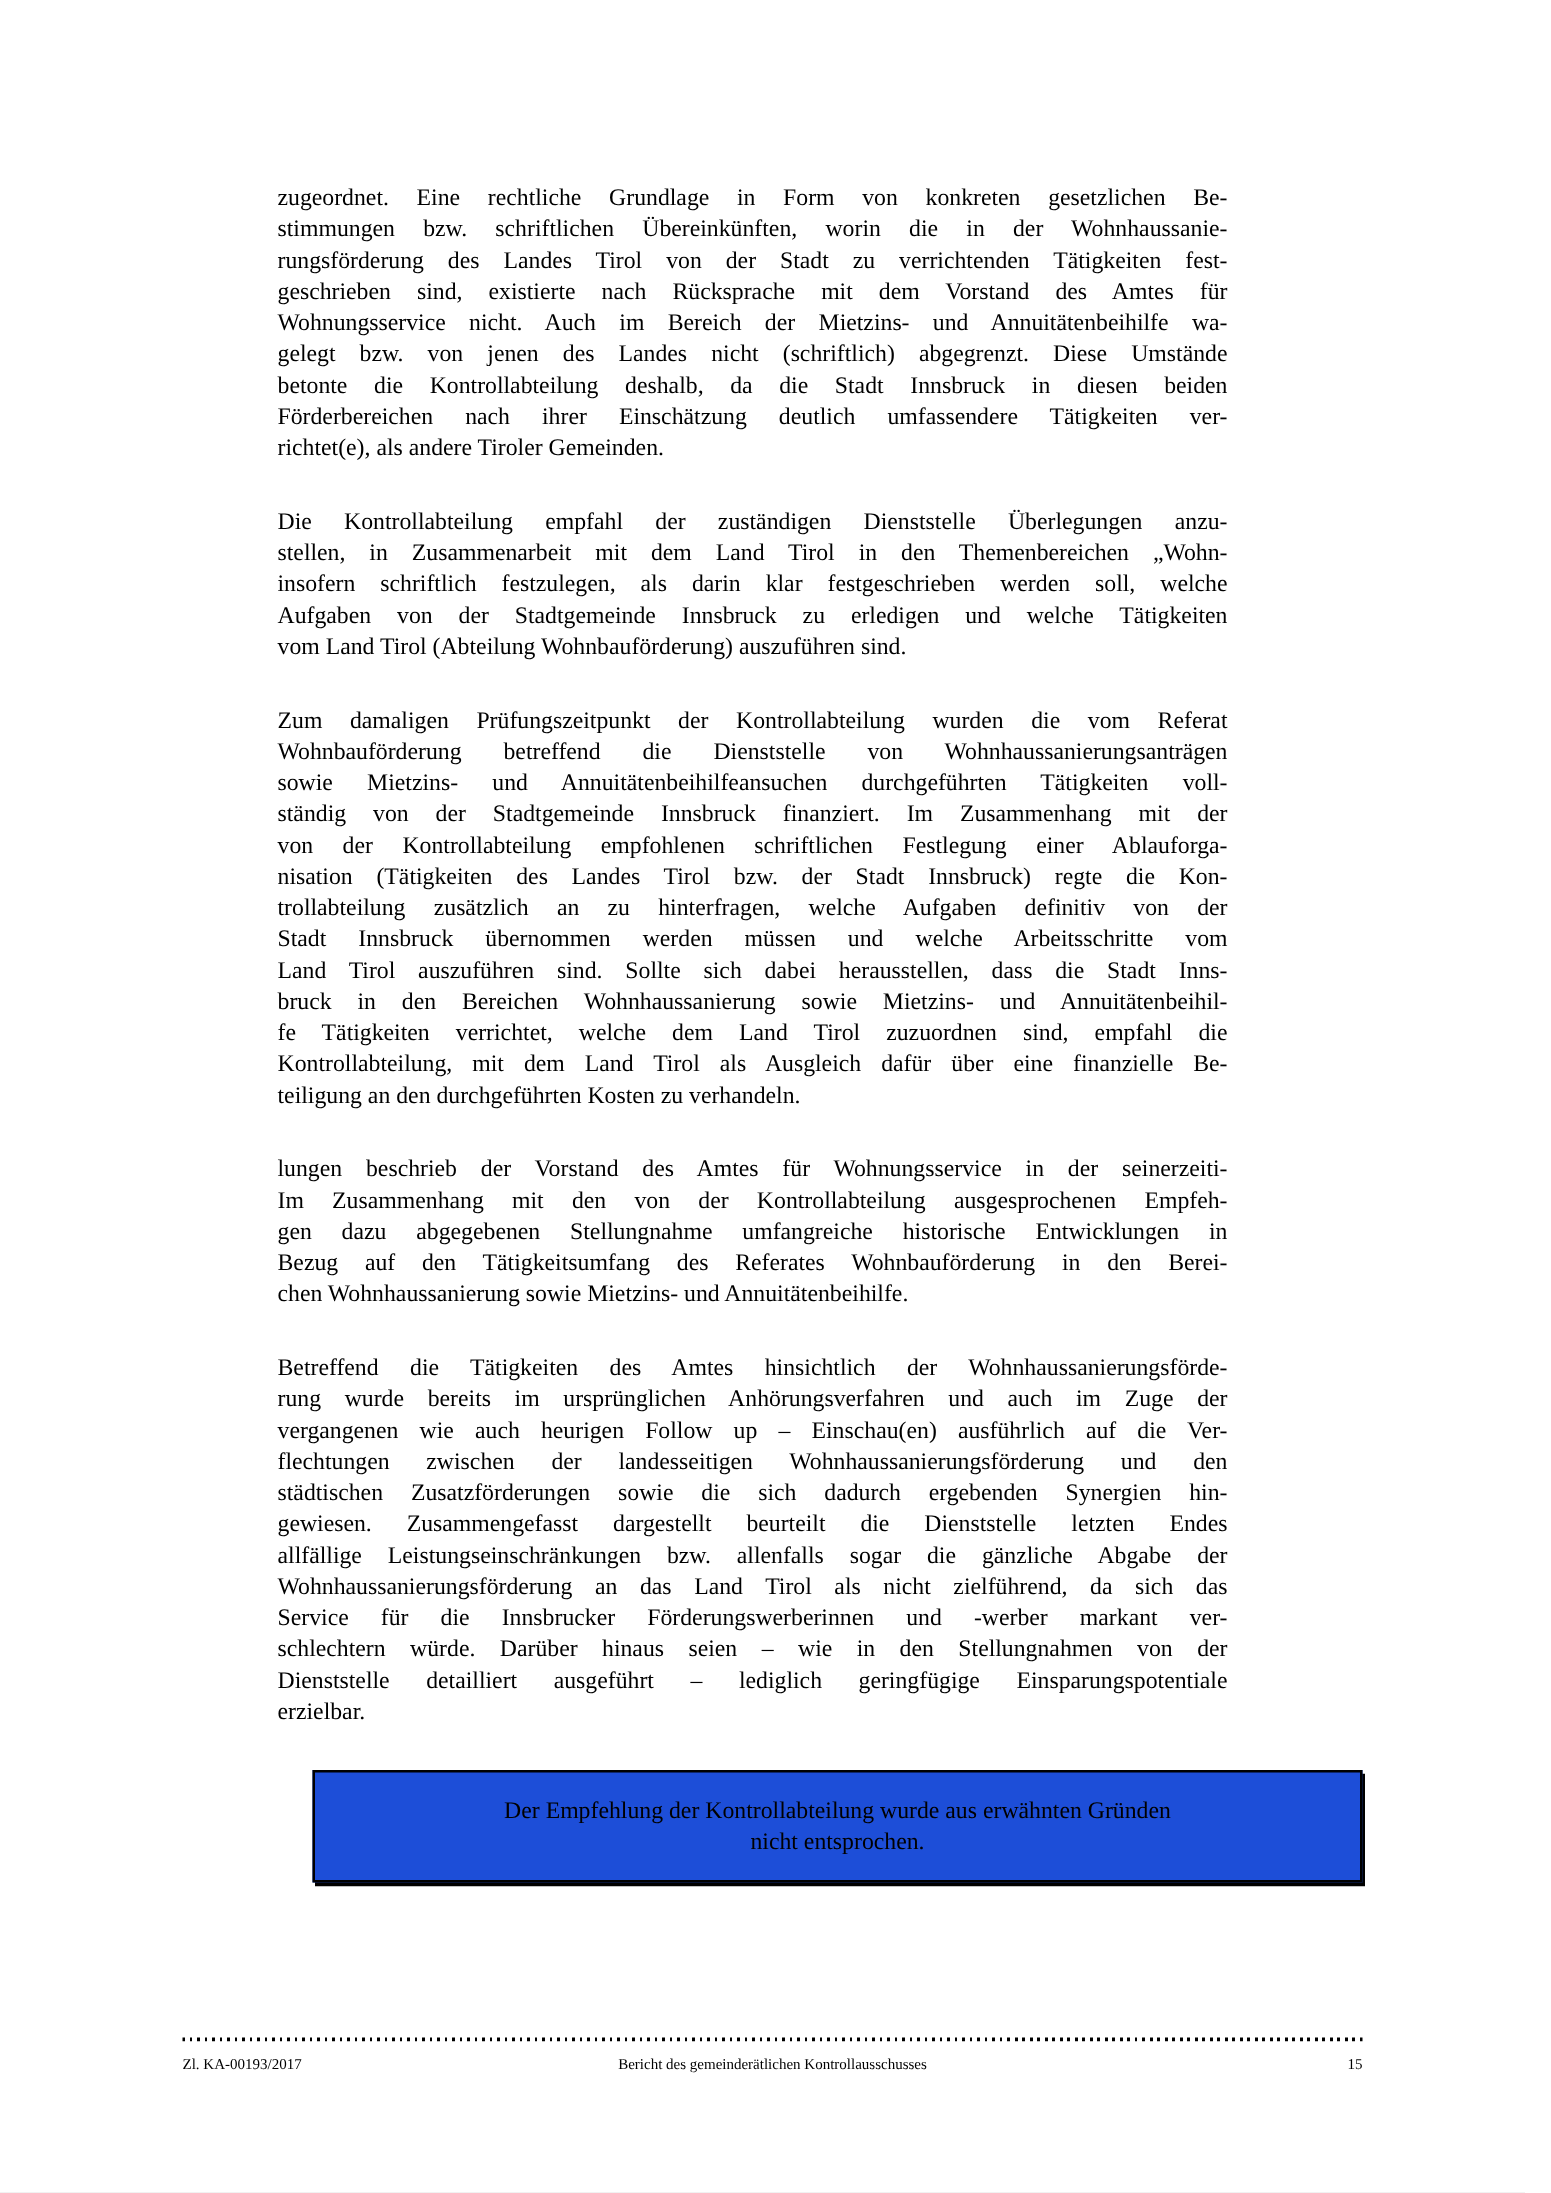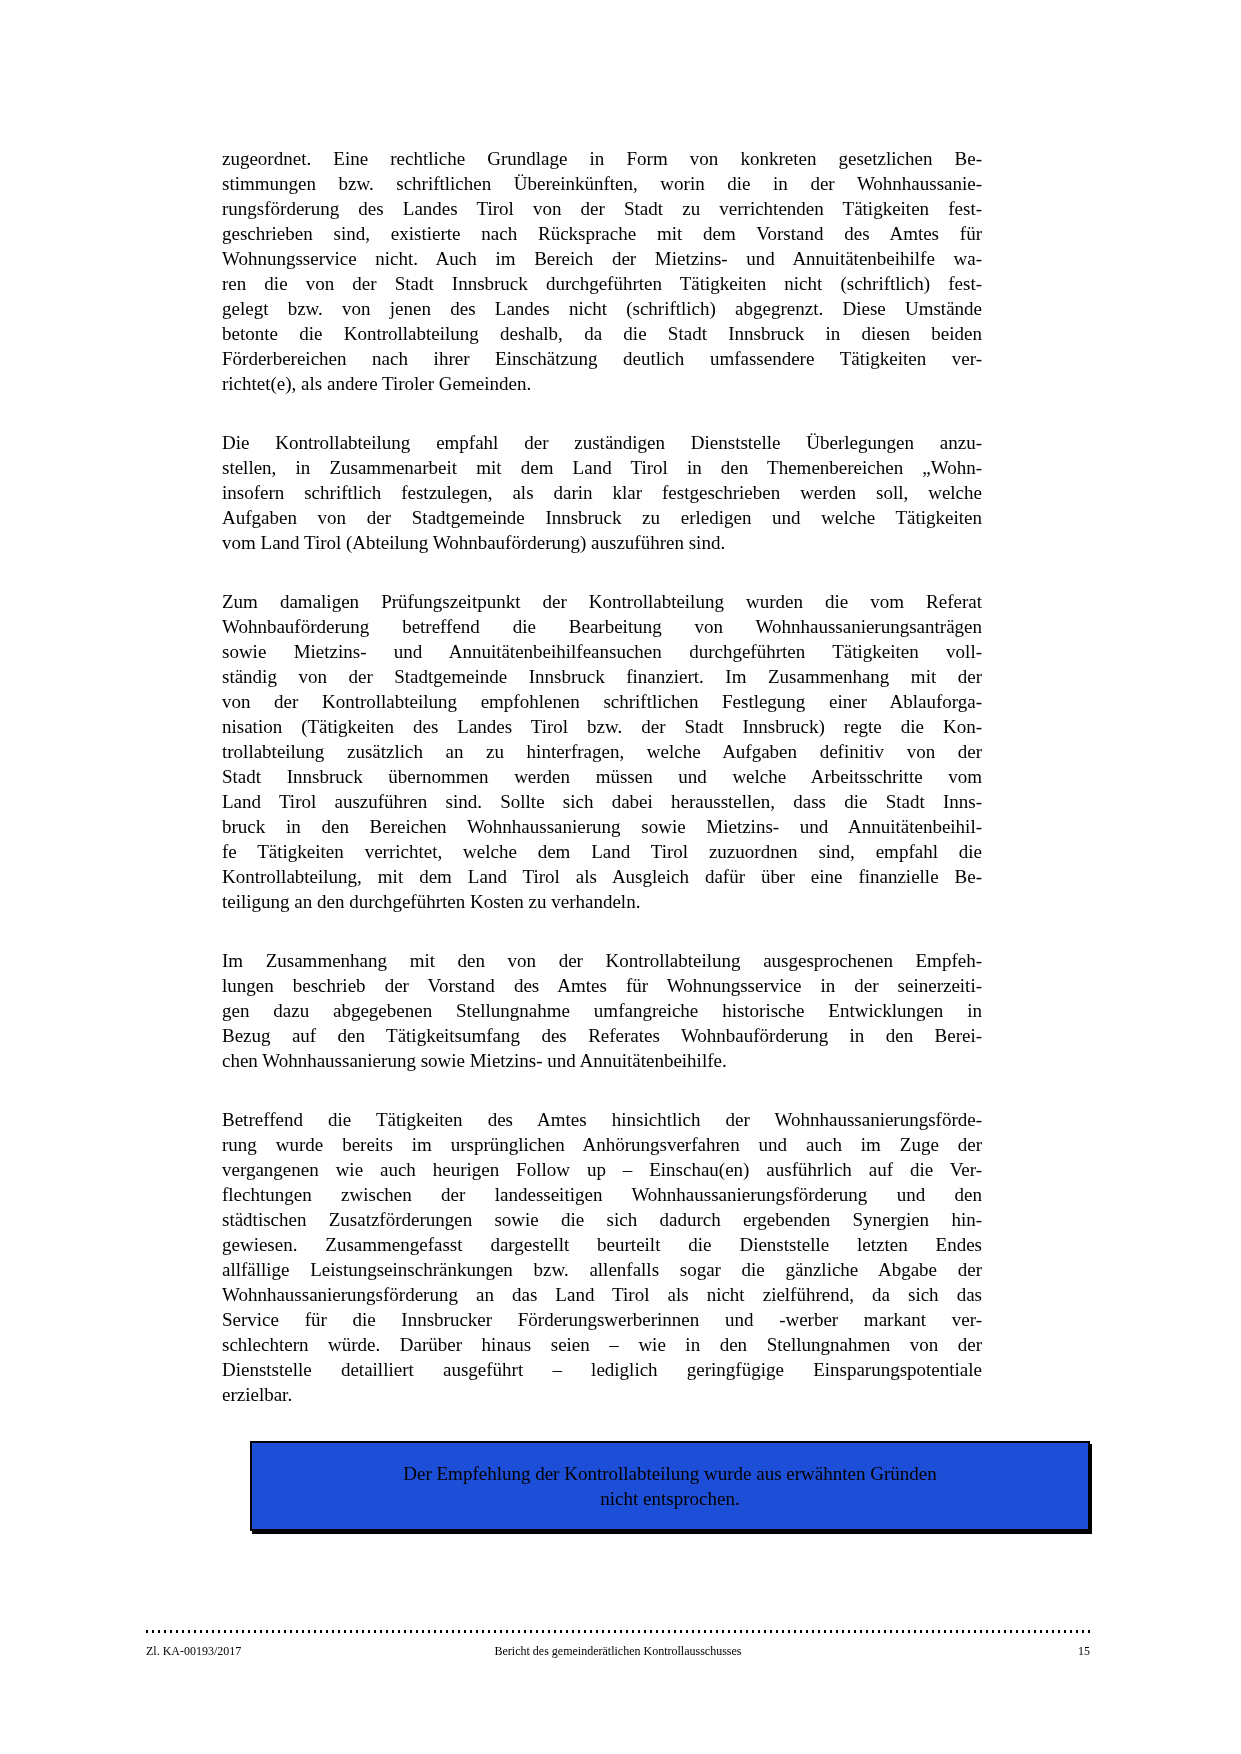--- a/index.html
+++ b/index.html
@@ -73,51 +73,50 @@
 <div class="page">
 
   <div class="content">
     <div>
         <div class="para">
           <div class="line">zugeordnet. Eine rechtliche Grundlage in Form von konkreten gesetzlichen Be-</div>
           <div class="line">stimmungen bzw. schriftlichen Übereinkünften, worin die in der Wohnhaussanie-</div>
           <div class="line">rungsförderung des Landes Tirol von der Stadt zu verrichtenden Tätigkeiten fest-</div>
           <div class="line">geschrieben sind, existierte nach Rücksprache mit dem Vorstand des Amtes für</div>
           <div class="line">Wohnungsservice nicht. Auch im Bereich der Mietzins- und Annuitätenbeihilfe wa-</div>
-          <div class="line">ren die von der Stadt Innsbruck durchgeführten Tätigkeiten nicht (schriftlich) fest-</div>
           <div class="line">gelegt bzw. von jenen des Landes nicht (schriftlich) abgegrenzt. Diese Umstände</div>
           <div class="line">betonte die Kontrollabteilung deshalb, da die Stadt Innsbruck in diesen beiden</div>
           <div class="line">Förderbereichen nach ihrer Einschätzung deutlich umfassendere Tätigkeiten ver-</div>
           <div class="line last">richtet(e), als andere Tiroler Gemeinden.</div>
         </div>
         <div class="para">
           <div class="line">Die Kontrollabteilung empfahl der zuständigen Dienststelle Überlegungen anzu-</div>
           <div class="line">stellen, in Zusammenarbeit mit dem Land Tirol in den Themenbereichen „Wohn-</div>
           <div class="line">insofern schriftlich festzulegen, als darin klar festgeschrieben werden soll, welche</div>
           <div class="line">Aufgaben von der Stadtgemeinde Innsbruck zu erledigen und welche Tätigkeiten</div>
           <div class="line last">vom Land Tirol (Abteilung Wohnbauförderung) auszuführen sind.</div>
         </div>
         <div class="para">
           <div class="line">Zum damaligen Prüfungszeitpunkt der Kontrollabteilung wurden die vom Referat</div>
-          <div class="line">Wohnbauförderung betreffend die Bearbeitung von Wohnhaussanierungsanträgen</div>
+          <div class="line">Wohnbauförderung betreffend die Dienststelle von Wohnhaussanierungsanträgen</div>
           <div class="line">sowie Mietzins- und Annuitätenbeihilfeansuchen durchgeführten Tätigkeiten voll-</div>
           <div class="line">ständig von der Stadtgemeinde Innsbruck finanziert. Im Zusammenhang mit der</div>
           <div class="line">von der Kontrollabteilung empfohlenen schriftlichen Festlegung einer Ablauforga-</div>
           <div class="line">nisation (Tätigkeiten des Landes Tirol bzw. der Stadt Innsbruck) regte die Kon-</div>
           <div class="line">trollabteilung zusätzlich an zu hinterfragen, welche Aufgaben definitiv von der</div>
           <div class="line">Stadt Innsbruck übernommen werden müssen und welche Arbeitsschritte vom</div>
           <div class="line">Land Tirol auszuführen sind. Sollte sich dabei herausstellen, dass die Stadt Inns-</div>
           <div class="line">bruck in den Bereichen Wohnhaussanierung sowie Mietzins- und Annuitätenbeihil-</div>
           <div class="line">fe Tätigkeiten verrichtet, welche dem Land Tirol zuzuordnen sind, empfahl die</div>
           <div class="line">Kontrollabteilung, mit dem Land Tirol als Ausgleich dafür über eine finanzielle Be-</div>
           <div class="line last">teiligung an den durchgeführten Kosten zu verhandeln.</div>
         </div>
         <div class="para">
+          <div class="line">lungen beschrieb der Vorstand des Amtes für Wohnungsservice in der seinerzeiti-</div>
           <div class="line">Im Zusammenhang mit den von der Kontrollabteilung ausgesprochenen Empfeh-</div>
-          <div class="line">lungen beschrieb der Vorstand des Amtes für Wohnungsservice in der seinerzeiti-</div>
           <div class="line">gen dazu abgegebenen Stellungnahme umfangreiche historische Entwicklungen in</div>
           <div class="line">Bezug auf den Tätigkeitsumfang des Referates Wohnbauförderung in den Berei-</div>
           <div class="line last">chen Wohnhaussanierung sowie Mietzins- und Annuitätenbeihilfe.</div>
         </div>
         <div class="para">
           <div class="line">Betreffend die Tätigkeiten des Amtes hinsichtlich der Wohnhaussanierungsförde-</div>
           <div class="line">rung wurde bereits im ursprünglichen Anhörungsverfahren und auch im Zuge der</div>
           <div class="line">vergangenen wie auch heurigen Follow up – Einschau(en) ausführlich auf die Ver-</div>
           <div class="line">flechtungen zwischen der landesseitigen Wohnhaussanierungsförderung und den</div>
           <div class="line">städtischen Zusatzförderungen sowie die sich dadurch ergebenden Synergien hin-</div>

